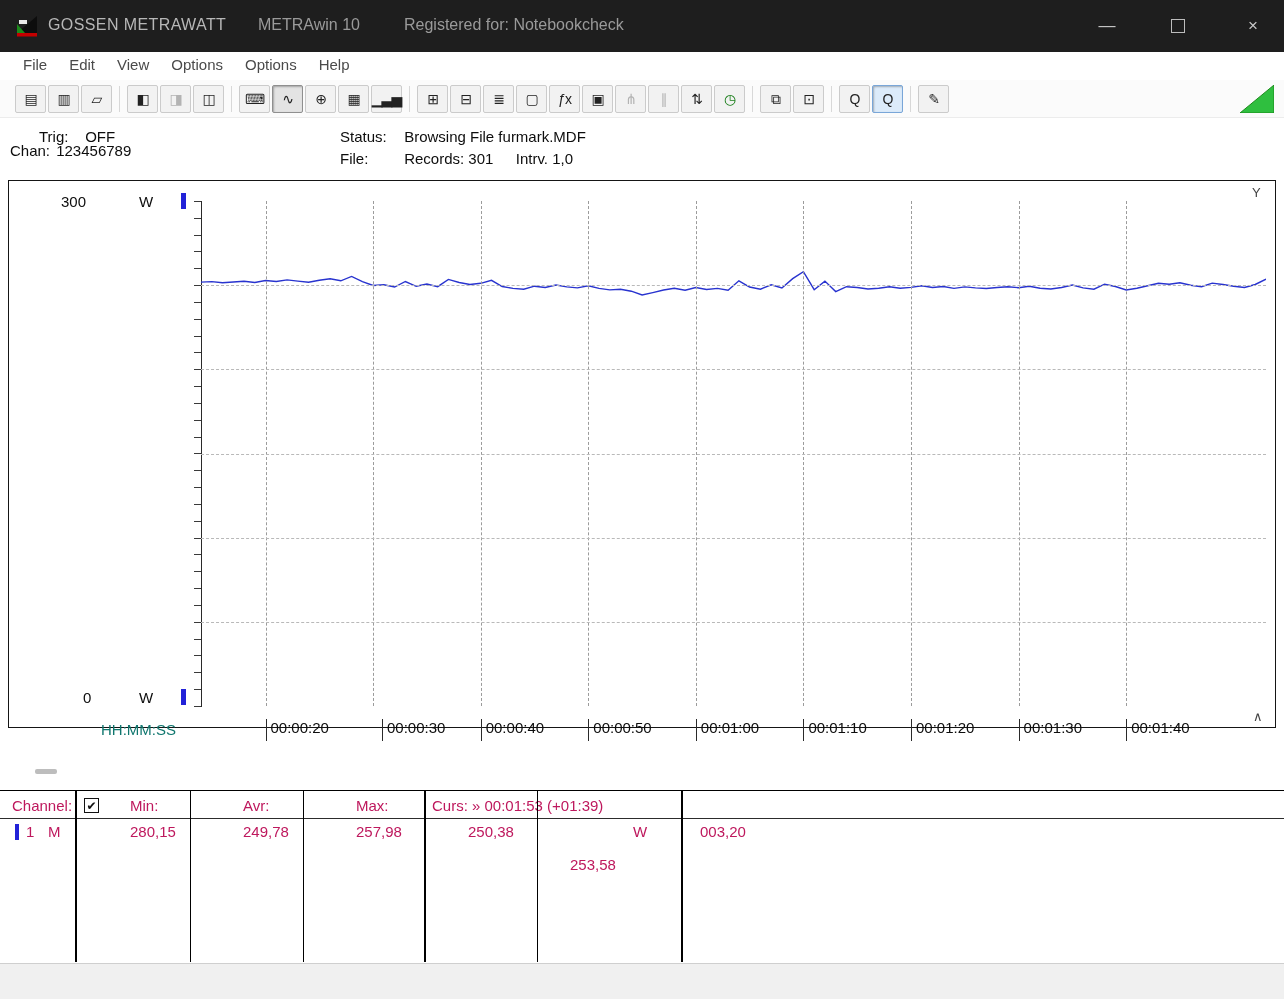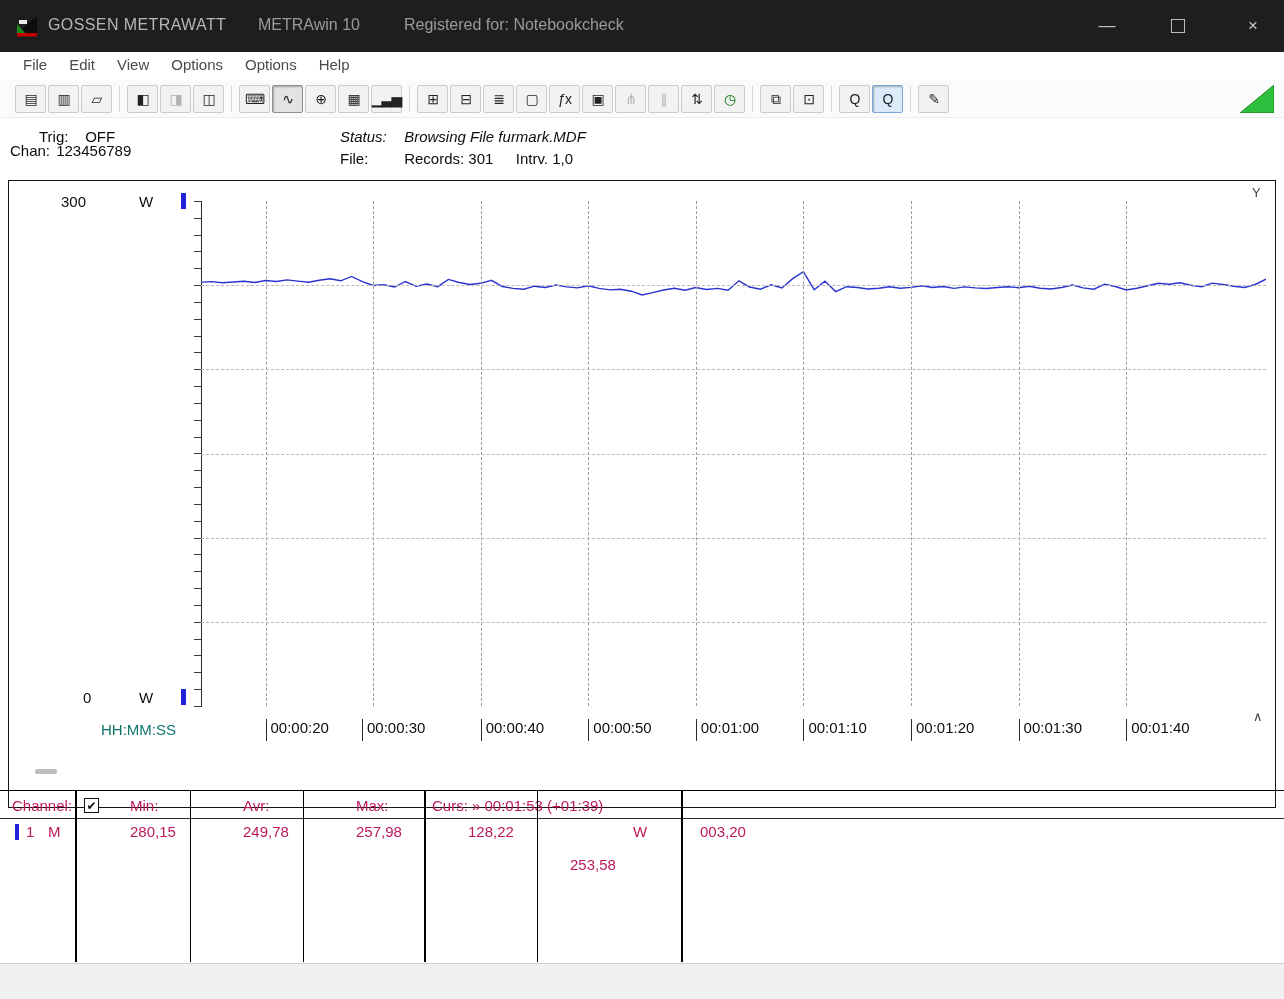--- a/index.html
+++ b/index.html
@@ -31,21 +31,21 @@
   .tb-btn.accent-blue { background:#dcebfa; border-color:#79a6d8; }
   .tb-btn.disabled { color:#b3b3b3; }
   .tb-sep { width:1px; height:26px; background:#d8d8d8; margin:0 6px; flex:none; }
   #tb-triangle { position:absolute; left:1240px; top:85px; }
 
   
   .st-line { position:absolute; font-size:15px; color:#0d0d0d; }
   .st-label { display:inline-block; }
 
   
-  #chartbox { position:absolute; left:8px; top:180px; width:1268px; height:628px; border:1px solid #151515; background:#fff; }
+  #chartbox { position:absolute; left:8px; top:180px; width:1268px; height:548px; border:1px solid #151515; background:#fff; }
   #plot { position:absolute; left:192px; top:20px; width:1065px; height:505px; }
   #yaxis-spine { position:absolute; left:192px; top:20px; width:1px; height:506px; background:#2a2a2a; }
   #yaxis-ticks { position:absolute; left:185px; top:20px; width:7px; height:506px;
     background:repeating-linear-gradient(to bottom, #3a3a3a 0 1px, transparent 1px 16.83px); }
   .grid-v { position:absolute; top:0; height:505px; width:0; border-left:1px dashed #9b9b9b; }
   .grid-h { position:absolute; left:0; width:1065px; height:0; border-top:1px dashed #b9b9b9; }
   #trace-svg { position:absolute; left:0; top:0; width:1065px; height:505px; }
   .ylab { position:absolute; font-size:15px; color:#0d0d0d; }
   .axis-mark { position:absolute; width:5px; height:16px; background:#2222d8; }
   .xtick { position:absolute; top:538px; height:22px; border-left:1px solid #2a2a2a; padding-left:4px; font-size:15px; color:#0d0d0d; }
@@ -132,21 +132,21 @@
 </svg>
 
 <div class="st-line" style="left:10px; top:128px;">
   <span class="st-label" style="width:42px;margin-left:29px;">Trig:</span>
   <span>OFF</span>
 </div>
 <div class="st-line" style="left:10px; top:142px;">
   <span class="st-label" style="width:42px;">Chan:</span>
   <span>123456789</span>
 </div>
-<div class="st-line" style="left:340px; top:128px;font-style:italic;">
+<div class="st-line" style="left:340px; top:128px;">
   <span class="st-label" style="width:60px;">Status:</span>
   <span>Browsing File furmark.MDF</span>
 </div>
 <div class="st-line" style="left:340px; top:150px;">
   <span class="st-label" style="width:60px;">File:</span>
   <span>Records: 301</span>
   <span style="display:inline-block; width:14px;"></span>
   <span>Intrv. 1,0</span>
 </div>
 
@@ -180,21 +180,21 @@
       <div class="grid-h" style="top: 168.3px;"></div>
       <div class="grid-h" style="top: 84.2px;"></div>
     </div>
 
   <span class="handle" style="left:1243px; top:4px;">Y</span>
   <span class="handle" style="left:1244px; top:528px;">∧</span>
 
   <span id="xaxis-unit">HH:MM:SS</span>
   <div id="xticks">
       <span class="xtick" style="left: 256.5px;">00:00:20</span>
-      <span class="xtick" style="left: 353px;">00:00:30</span>
+      <span class="xtick" style="left: 373px;">00:00:30</span>
       <span class="xtick" style="left: 471.7px;">00:00:40</span>
       <span class="xtick" style="left: 579.3px;">00:00:50</span>
       <span class="xtick" style="left: 686.8px;">00:01:00</span>
       <span class="xtick" style="left: 794.4px;">00:01:10</span>
       <span class="xtick" style="left: 902px;">00:01:20</span>
       <span class="xtick" style="left: 1009.6px;">00:01:30</span>
       <span class="xtick" style="left: 1117.2px;">00:01:40</span>
     </div>
 </div>
 
@@ -209,21 +209,21 @@
 <span class="tbl-text" style="left:243px; top:797px;">Avr:</span>
 <span class="tbl-text" style="left:356px; top:797px;">Max:</span>
 <span class="tbl-text" style="left:432px; top:797px;">Curs: » 00:01:53 (+01:39)</span>
 
 <div id="row-mark"></div>
 <span class="tbl-text" style="left:26px; top:823px;">1</span>
 <span class="tbl-text" style="left:48px; top:823px;">M</span>
 <span class="tbl-text" style="left:130px; top:823px;">280,15</span>
 <span class="tbl-text" style="left:243px; top:823px;">249,78</span>
 <span class="tbl-text" style="left:356px; top:823px;">257,98</span>
-<span class="tbl-text" style="left:468px; top:823px;">128,22</span>
+<span class="tbl-text" style="left:468px; top:823px;">250,38</span>
 <span class="tbl-text" style="left:570px; top:856px;">253,58</span>
 <span class="tbl-text" style="left:633px; top:823px;">W</span>
 <span class="tbl-text" style="left:700px; top:823px;">003,20</span>
 
 <div class="tbl-vline" style="left:75px; width:2px;"></div>
 <div class="tbl-vline" style="left:190px; width:1px;"></div>
 <div class="tbl-vline" style="left:303px; width:1px;"></div>
 <div class="tbl-vline" style="left:424px; width:2px;"></div>
 <div class="tbl-vline" style="left:537px; width:1px;"></div>
 <div class="tbl-vline" style="left:681px; width:2px;"></div>

